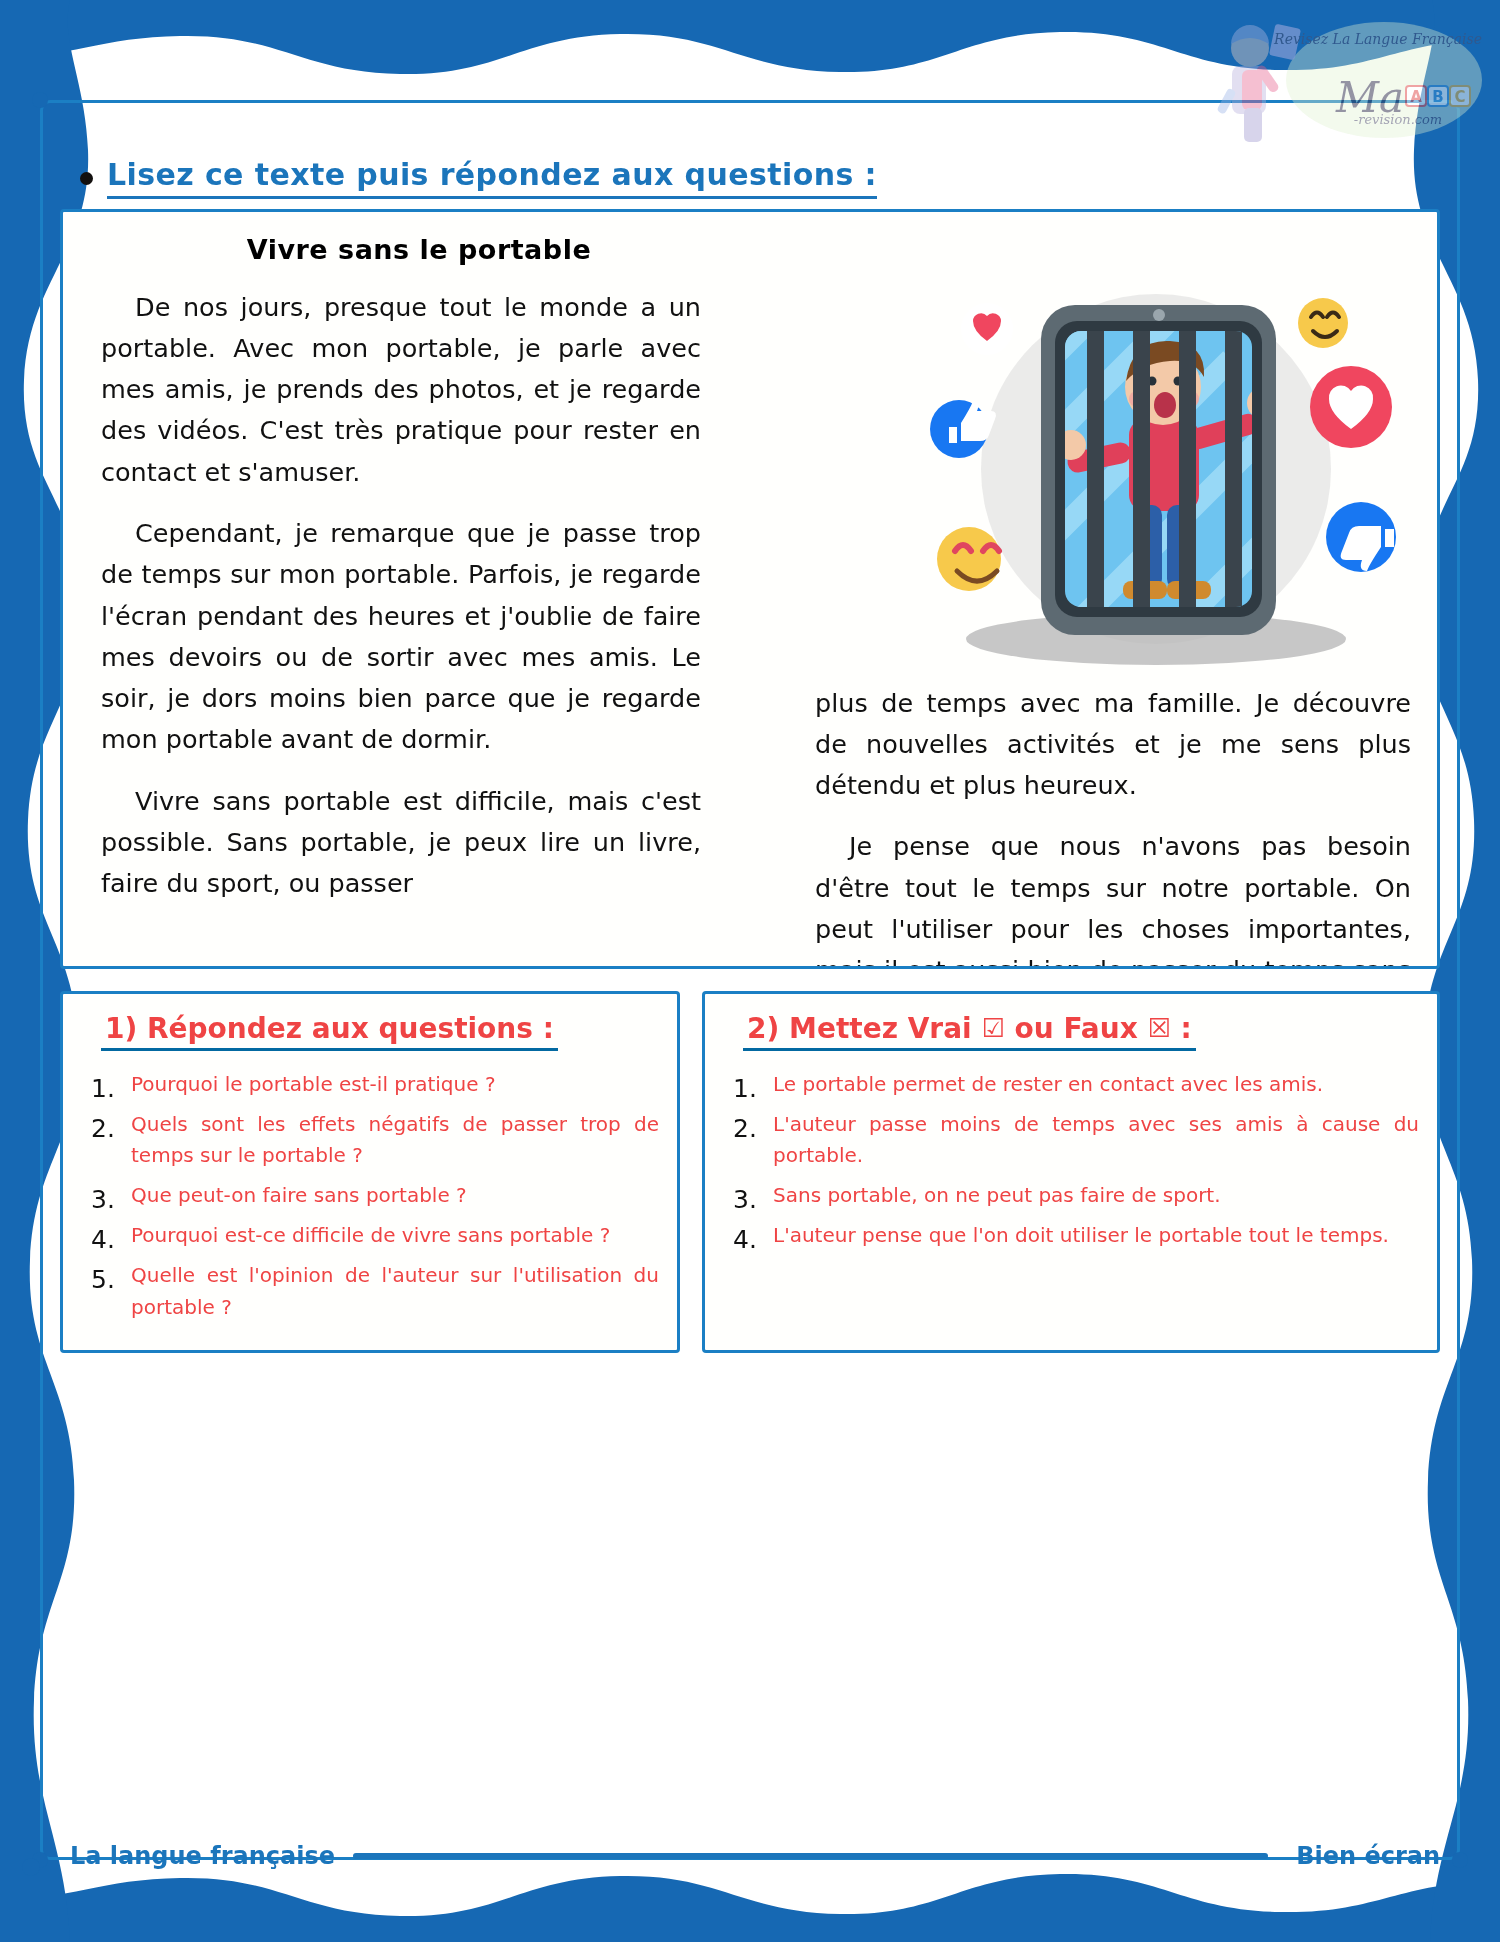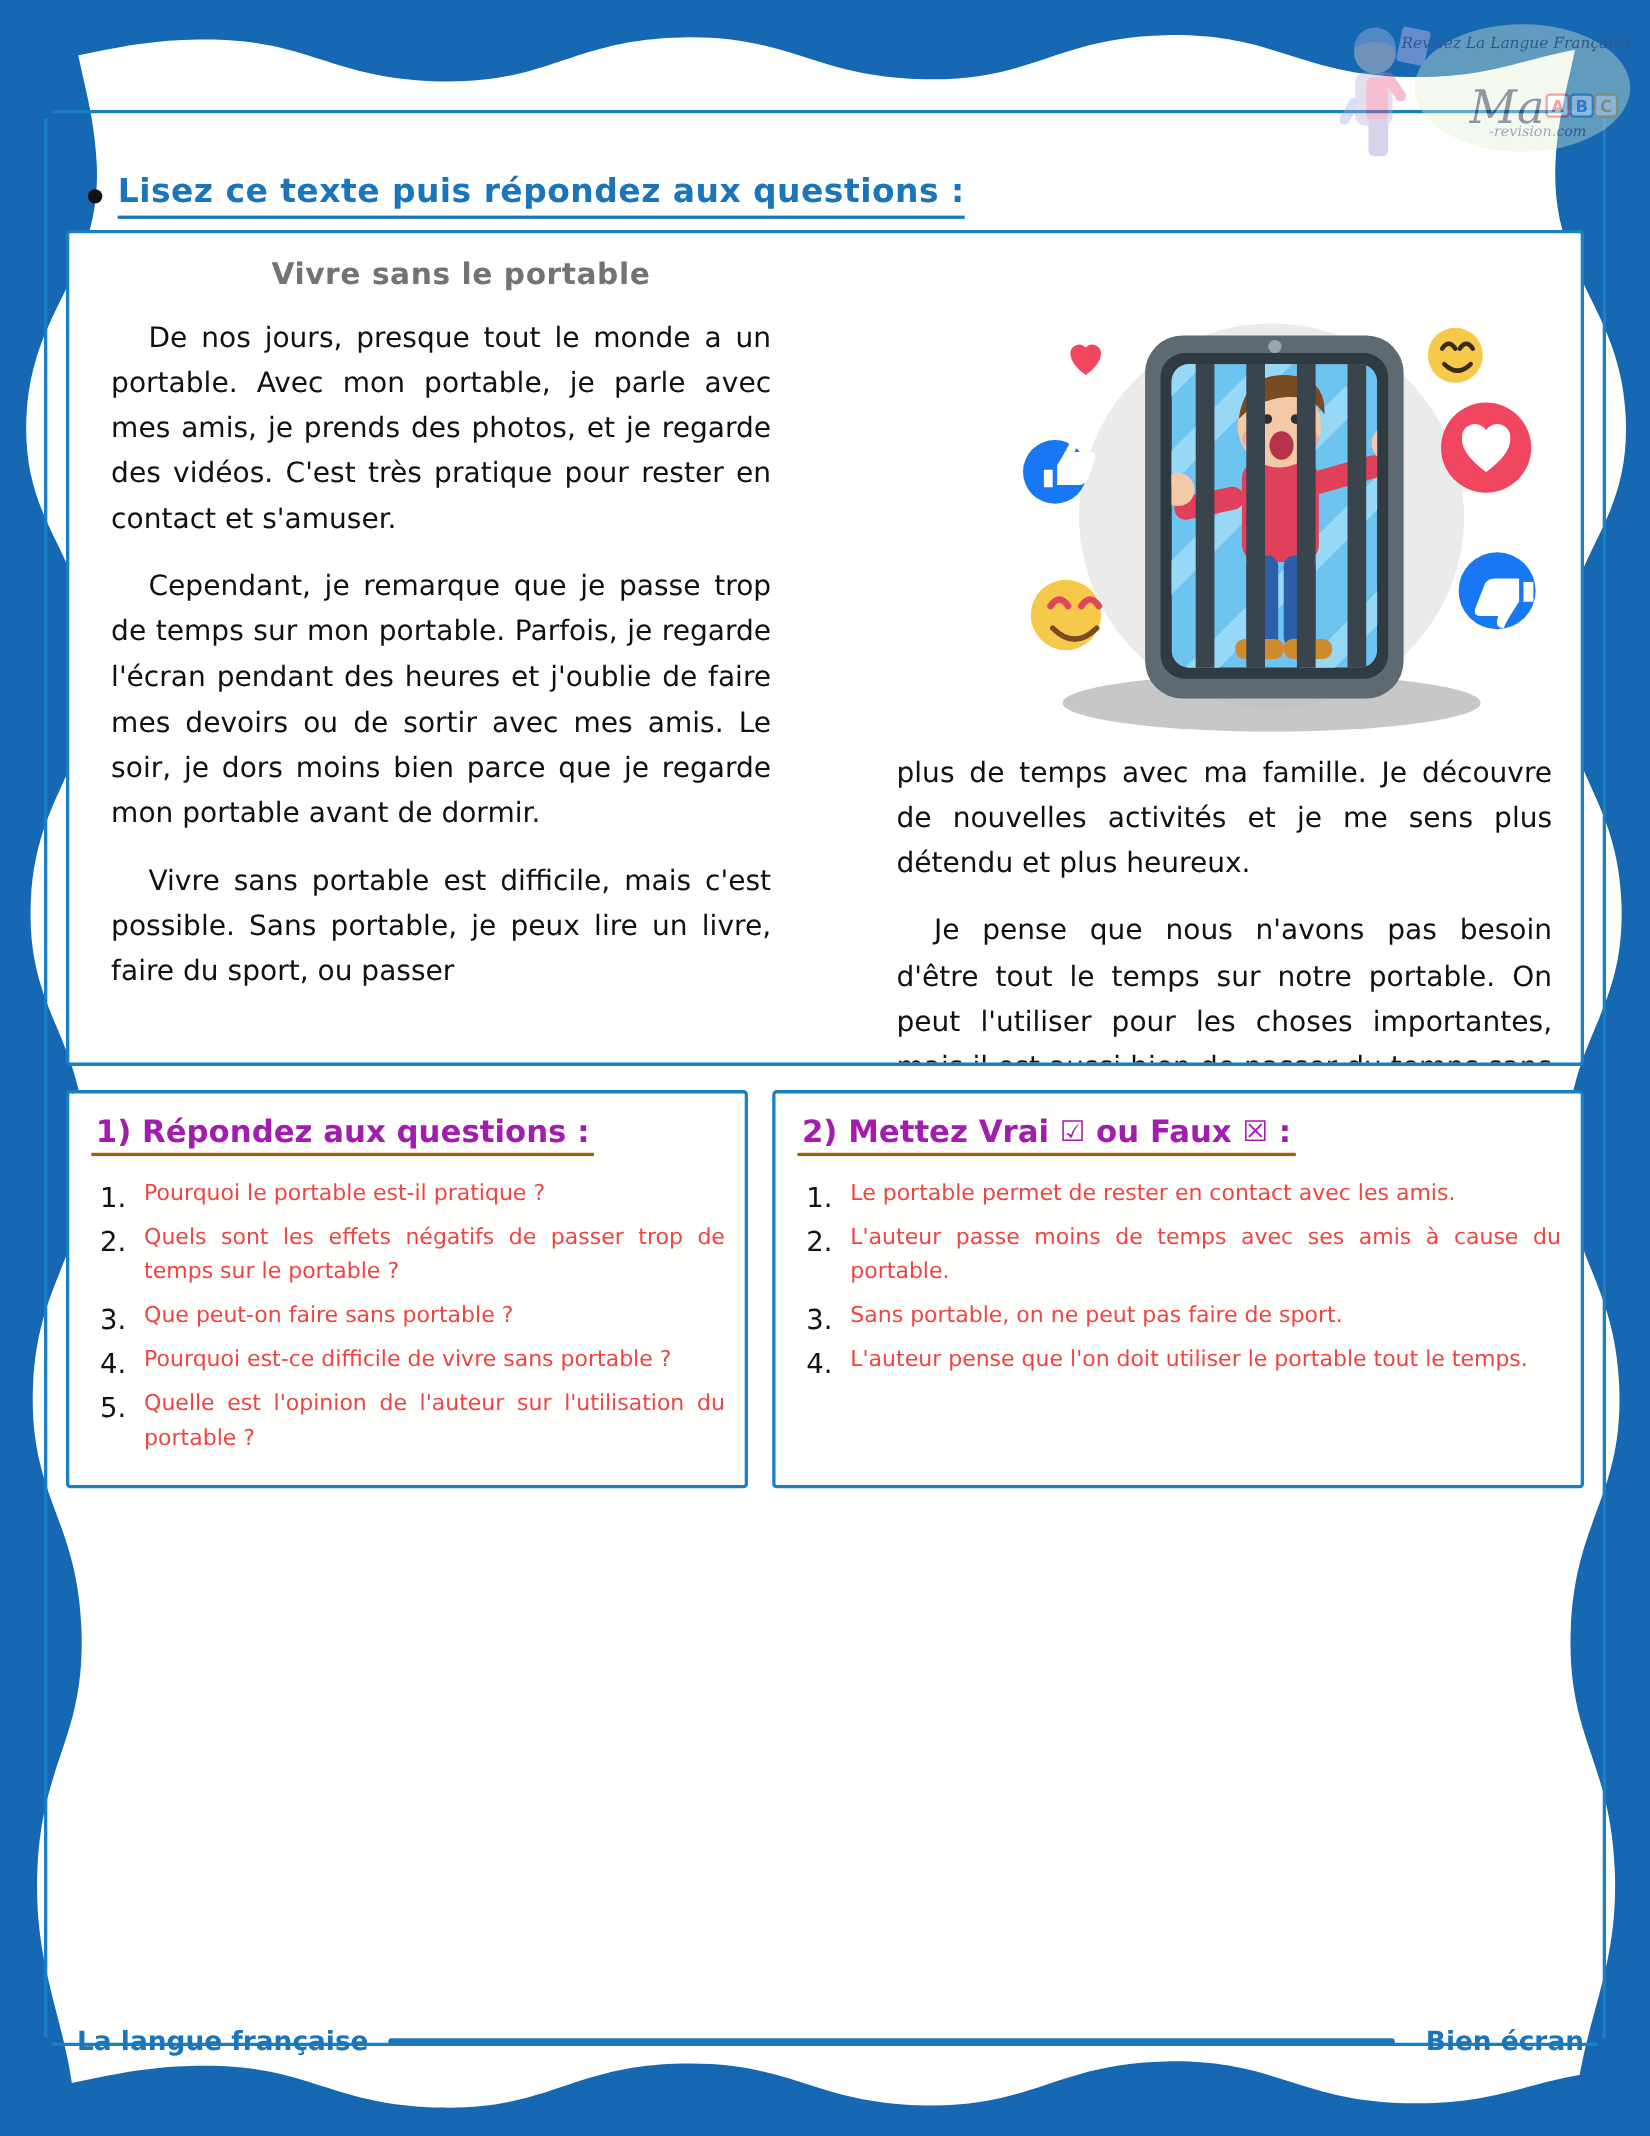--- a/index.html
+++ b/index.html
@@ -91,21 +91,21 @@
     padding: 16px 26px 22px 26px;
     height: 760px;
     overflow: hidden;
   }
 
   .passage-title {
     text-align: center;
     font-family: "DejaVu Sans", sans-serif;
     font-size: 27px;
     font-weight: bold;
-    color: #737373;
+    color: #000000;
     letter-spacing: .5px;
     margin: 6px 0 10px 0;
     width: 660px;
   }
 
   .passage-cols {
     position: relative;
     height: 700px;
   }
 
@@ -155,24 +155,24 @@
     min-width: 0;
   }
   .ex-box.ex1 { flex: 0 0 620px; }
   .ex-box.ex2 { flex: 1 1 auto; }
 
   .ex-title {
     display: inline-block;
     font-family: "DejaVu Sans", sans-serif;
     font-size: 28px;
     font-weight: bold;
-    color: #a21caf;
-    border-bottom: 3px solid #a16207;
+    color: #ef4444;
+    border-bottom: 3px solid #0369a1;
     padding: 2px 4px 3px 4px;
-    margin: 4px 0 18px 6px;
+    margin: 4px 0 18px 24px;
     white-space: nowrap;
   }
   .chk {
     display: inline-block;
     font-size: 26px;
     line-height: 1;
     vertical-align: 1px;
   }
 
   ol.qlist {

